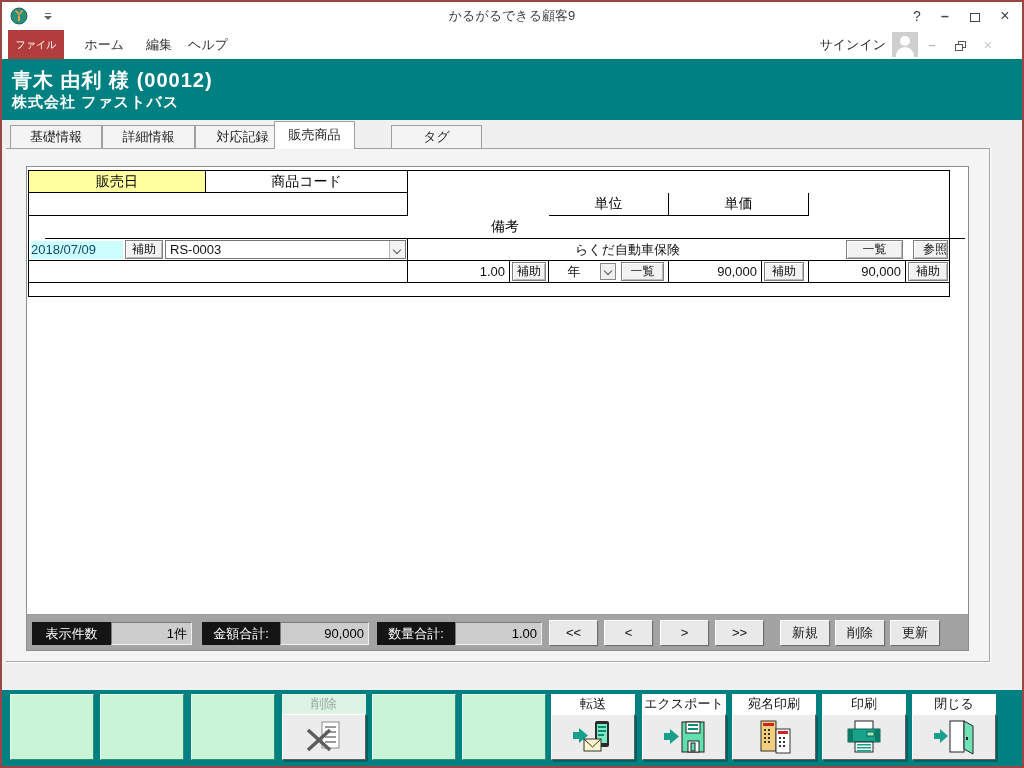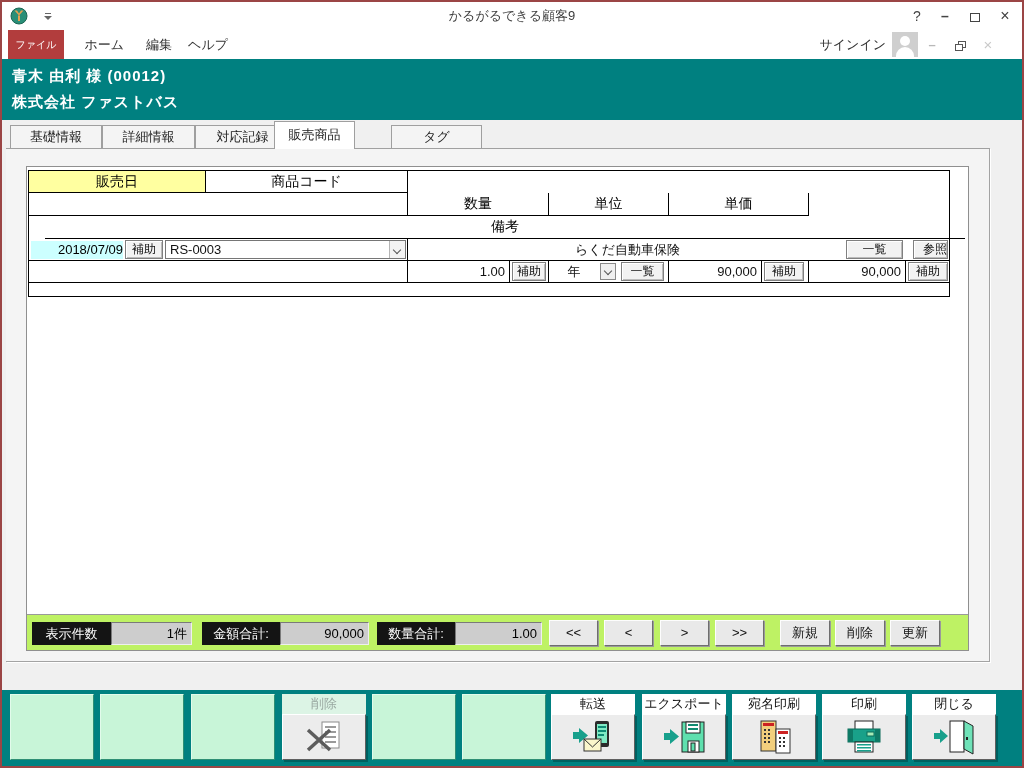--- a/index.html
+++ b/index.html
@@ -34,21 +34,21 @@
   .cctl { position:absolute; top:0; height:29px; width:24px; line-height:29px; text-align:center; font-size:13px; }
   .cctl.cmin { right:78px; color:#b8b8b8; font-weight:bold; }
   .cctl.crest { right:50px; }
   .restbox { position:relative; display:inline-block; width:11px; height:10px; vertical-align:middle; }
   .restbox .b1 { position:absolute; right:0; top:0; width:8px; height:7px; border:1px solid #555; }
   .restbox .b2 { position:absolute; left:0; bottom:0; width:8px; height:7px; border:1px solid #555; background:#fff; }
   .cctl.cclose { right:22px; color:#c9c9c9; font-size:15px; }
 
   
   .custheader { position:absolute; top:57px; left:0; right:0; height:61px; background:#008080; color:#fff; }
-  .custheader .l1 { position:absolute; left:10px; top:8px; font-size:15px; font-weight:bold; letter-spacing:1px; }
+  .custheader .l1 { position:absolute; left:10px; top:8px; font-size:20px; font-weight:bold; letter-spacing:1px; }
   .custheader .l2 { position:absolute; left:10px; top:34px; font-size:15px; font-weight:bold; letter-spacing:1px; }
 
   
   .tabstrip { position:absolute; top:118px; left:0; right:0; height:28px; background:#f0f0f0; }
   .tab { position:absolute; top:123px; height:23px; background:#f4f4f4; border:1px solid #9f9f9f; border-bottom:none; text-align:center; font-size:13px; color:#222; line-height:22px; z-index:2; }
   .tab.active { top:119px; height:28px; background:#ffffff; line-height:26px; z-index:3; }
   .t0 { left:8px;  width:92px; }
   .t1 { left:100px; width:93px; }
   .t2 { left:193px; width:95px; }
   .t3 { left:272px; width:81px; }
@@ -59,32 +59,32 @@
   .gridpanel { position:absolute; left:20px; top:17px; width:943px; height:485px; background:#ffffff; border:1px solid #8f8f8f; }
 
   
   .gtable { position:absolute; left:1px; top:3px; width:922px; height:127px; border:1px solid #000; background:#fff; }
   .cell { position:absolute; border-right:1px solid #000; border-bottom:1px solid #000; font-size:14px; color:#000; text-align:center; overflow:hidden; }
   .cell.last { border-right:none; }
   .cell.hdr { line-height:21px; }
   .yellow { background:#ffffa0; }
 
   
-  .datefld { position:absolute; background:#ccffff; font-size:13px; color:#000000; text-align:right; line-height:18px; }
+  .datefld { position:absolute; background:#ccffff; font-size:13px; color:#0c4a6e; text-align:left; line-height:18px; }
   .sbtn { position:absolute; background:#f2f2f2; border:1px solid #808080; box-shadow:inset 1px 1px 0 #fff, inset -1px -1px 0 #bbb; font-size:12px; color:#111; text-align:center; }
   .combo { position:absolute; background:#fff; border:1px solid #767676; font-size:13px; color:#111; text-align:left; padding-left:4px; }
   .combo .drop { position:absolute; right:0; top:0; bottom:0; width:16px; background:#f3f3f3; border-left:1px solid #b5b5b5; }
   .chev { position:absolute; left:4px; top:6px; width:6px; height:6px; border-right:1.5px solid #555; border-bottom:1.5px solid #555; transform:rotate(45deg); }
   .txtfld { position:absolute; background:#fff; font-size:13px; color:#111; overflow:hidden; }
   .rt { text-align:right; padding-right:4px; border-right:1px solid #000; }
   .ctr { text-align:center; }
   .dropbtn { position:absolute; background:#f0f0f0; border:1px solid #8a8a8a; }
 
   
-  .statusbar { position:absolute; left:0; bottom:0; width:941px; height:36px; background:#bef264; border-top:1px solid #9a9a9a; }
+  .statusbar { position:absolute; left:0; bottom:0; width:941px; height:36px; background:#a3a3a3; border-top:1px solid #9a9a9a; }
   .blk { position:absolute; top:7px; height:23px; background:#141414; color:#fff; font-size:13px; text-align:center; line-height:23px; }
   .val { position:absolute; top:7px; height:23px; background:#cdcdcd; border:1px solid; border-color:#7a7a7a #efefef #efefef #7a7a7a; font-size:13px; color:#000; text-align:right; line-height:21px; padding-right:4px; }
   .nbtn { position:absolute; top:5px; height:26px; background:#e9e9e9; border:1px solid; border-color:#fdfdfd #6e6e6e #6e6e6e #fdfdfd; box-shadow:1px 1px 0 #9a9a9a; font-size:13px; color:#111; text-align:center; line-height:24px; }
 
   
   .toolbar { position:absolute; left:0; right:0; bottom:0; height:76px; background:#008080; }
   .slot { position:absolute; top:4px; width:84px; height:66px; }
   .slot.empty { background:#c8f5d8; border:1px solid; border-color:#e2fbeb #2e8f74 #2e8f74 #e2fbeb; }
   .slot .lbl { position:absolute; left:0; top:0; width:100%; height:20px; background:#ffffff; font-size:13px; color:#111; text-align:center; line-height:20px; }
   .slot .lbl.dis { background:#dcf4e5; color:#98a7a0; }
@@ -142,21 +142,20 @@
 
   <div class="tabpanel">
     <div class="gridpanel">
 
       <div class="gtable">
 
         <div class="cell hdr yellow" style="left:0;top:0;width:177px;height:22px;">販売日</div>
         <div class="cell hdr" style="left:177px;top:0;width:202px;height:22px;">商品コード</div>
 
         <div class="cell hdr" style="left:0;top:22px;width:379px;height:23px;"></div>
-        <div class="cell hdr" style="left:379px;top:22px;width:141px;height:23px;">数量</div>
         <div class="cell hdr" style="left:520px;top:22px;width:120px;height:23px;">単位</div>
         <div class="cell hdr" style="left:640px;top:22px;width:140px;height:23px;">単価</div>
 
         <div class="cell hdr last" style="left:16px;top:45px;width:920px;height:23px;">備考</div>
 
         <div class="cell" style="left:0;top:68px;width:379px;height:22px;">
           <div class="datefld" style="left:2px;top:2px;width:92px;height:18px;">2018/07/09</div>
           <div class="sbtn" style="left:96px;top:1px;width:38px;height:19px;line-height:17px;">補助</div>
           <div class="combo" style="left:136px;top:1px;width:241px;height:19px;line-height:17px;"><span>RS-0003</span>
             <span class="drop">

